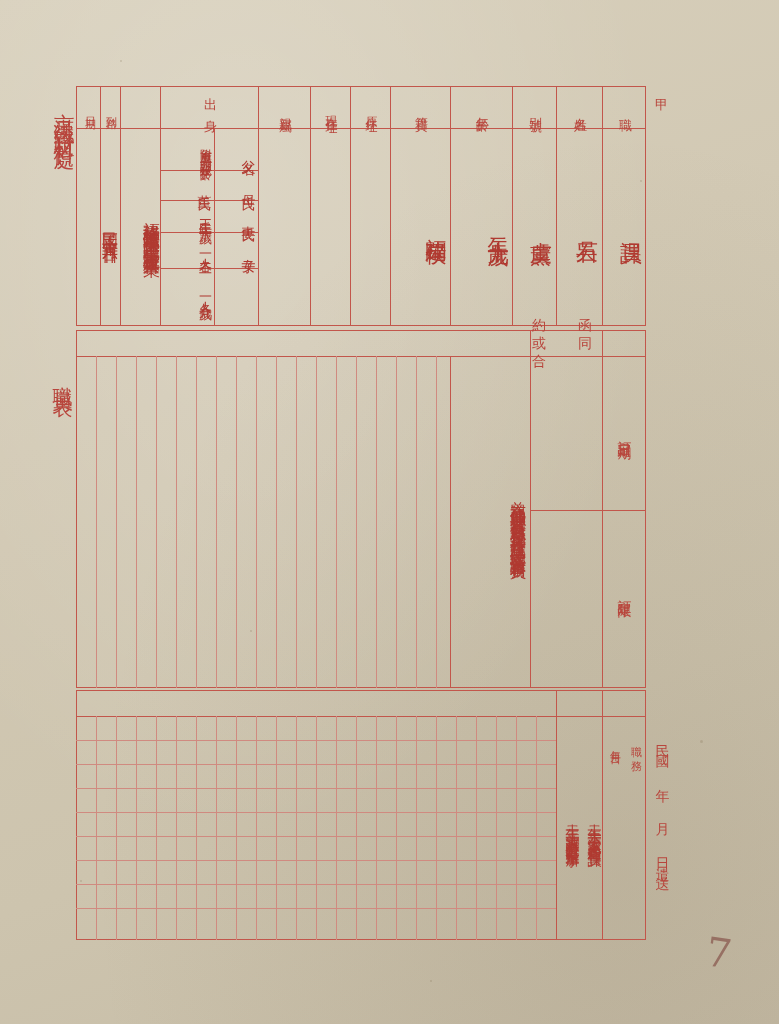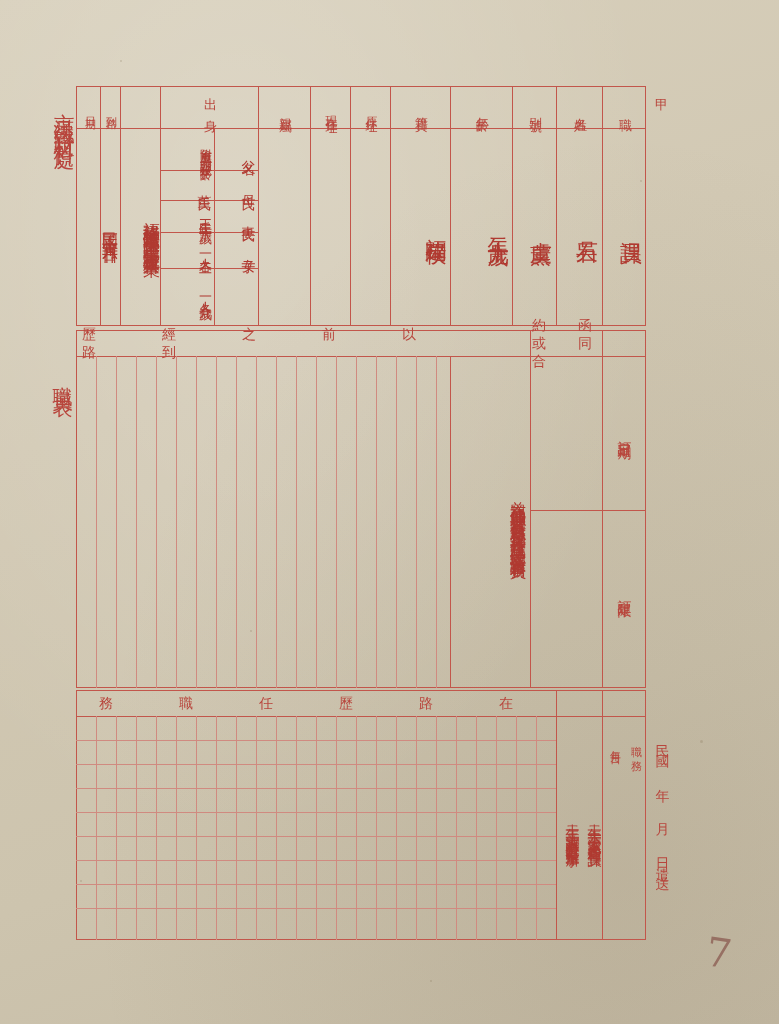--- a/index.html
+++ b/index.html
@@ -168,36 +168,34 @@
   <div class="lineL" style="left:276px;top:356px;width:1px;height:332px;"></div>
   <div class="lineL" style="left:296px;top:356px;width:1px;height:332px;"></div>
   <div class="lineL" style="left:316px;top:356px;width:1px;height:332px;"></div>
   <div class="lineL" style="left:336px;top:356px;width:1px;height:332px;"></div>
   <div class="lineL" style="left:356px;top:356px;width:1px;height:332px;"></div>
   <div class="lineL" style="left:376px;top:356px;width:1px;height:332px;"></div>
   <div class="lineL" style="left:396px;top:356px;width:1px;height:332px;"></div>
   <div class="lineL" style="left:416px;top:356px;width:1px;height:332px;"></div>
   <div class="lineL" style="left:436px;top:356px;width:1px;height:332px;"></div>
 
-  <div class="cell-label" style="left:82px;top:332px;width:368px;height:24px;letter-spacing:26px;font-size:14px;">歷　經　之　前　以　路　到</div>
   <div class="cell-label" style="left:532px;top:332px;width:114px;height:24px;letter-spacing:9px;font-size:14px;">約　函　或　同　合</div>
 
   <div class="cell-val v" style="left:452px;top:362px;width:76px;height:318px;font-size:16px;line-height:1.25;white-space:normal;">曾充福建仙遊縣公署科長兼安縣視學局科長濟在政第二總股文牘會計事務員</div>
 
   <div class="cell-label v" style="left:604px;top:368px;width:42px;height:130px;font-size:14px;">訂定日期</div>
   <div class="cell-label v" style="left:604px;top:522px;width:42px;height:140px;font-size:14px;">訂定年限</div>
   <div class="cell-val v" style="left:532px;top:362px;width:70px;height:144px;font-size:14px;"></div>
   <div class="cell-val v" style="left:532px;top:516px;width:70px;height:168px;font-size:14px;"></div>
 
   <div class="frame" style="left:76px;top:690px;width:570px;height:250px;"></div>
   <div class="line" style="left:76px;top:716px;width:570px;height:1px;"></div>
   <div class="line" style="left:602px;top:690px;width:1px;height:250px;"></div>
   <div class="line" style="left:556px;top:690px;width:1px;height:250px;"></div>
 
-  <div class="cell-label" style="left:82px;top:692px;width:474px;height:24px;letter-spacing:26px;font-size:14px;">務　職　任　歷　路　在</div>
   <div class="cell-label v" style="left:604px;top:722px;width:20px;height:46px;font-size:11px;">年月日</div>
   <div class="cell-label v" style="left:624px;top:722px;width:22px;height:46px;font-size:11px;">職　務</div>
 
   <div class="lineL" style="left:96px;top:716px;width:1px;height:224px;"></div>
   <div class="lineL" style="left:116px;top:716px;width:1px;height:224px;"></div>
   <div class="lineL" style="left:136px;top:716px;width:1px;height:224px;"></div>
   <div class="lineL" style="left:156px;top:716px;width:1px;height:224px;"></div>
   <div class="lineL" style="left:176px;top:716px;width:1px;height:224px;"></div>
   <div class="lineL" style="left:196px;top:716px;width:1px;height:224px;"></div>
   <div class="lineL" style="left:216px;top:716px;width:1px;height:224px;"></div>

